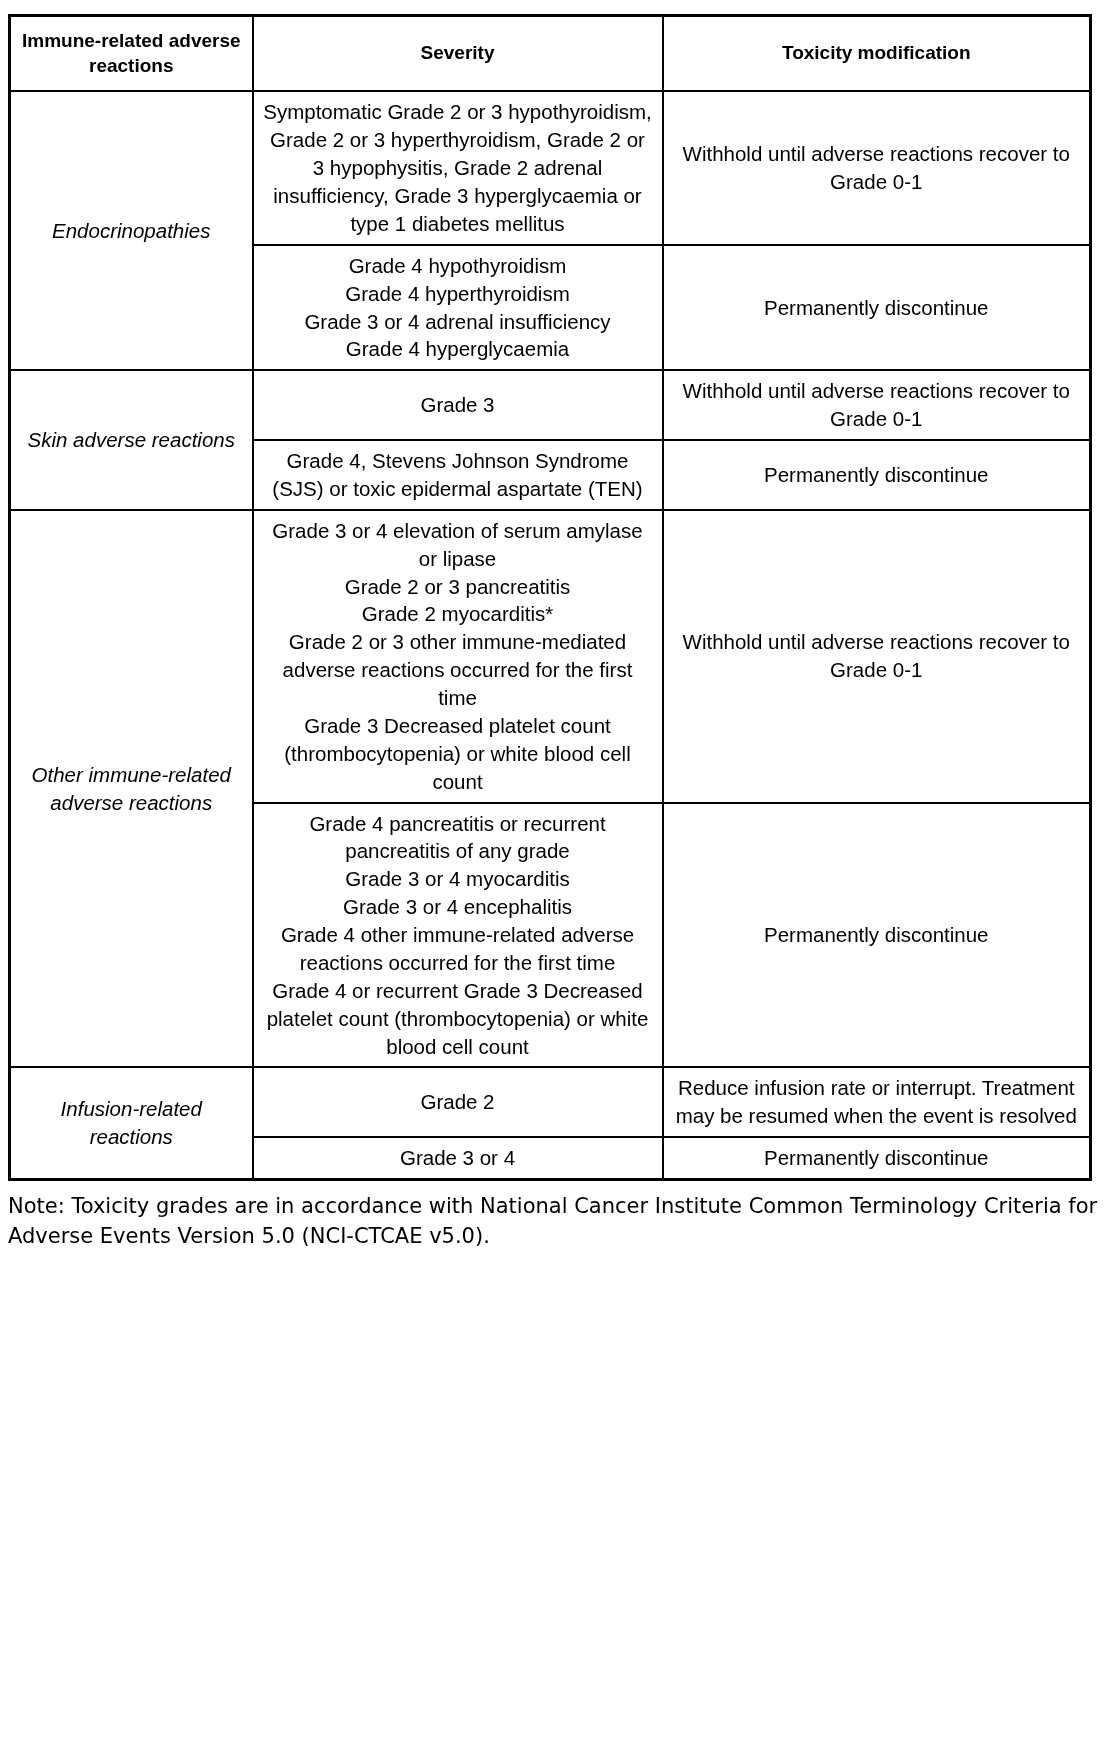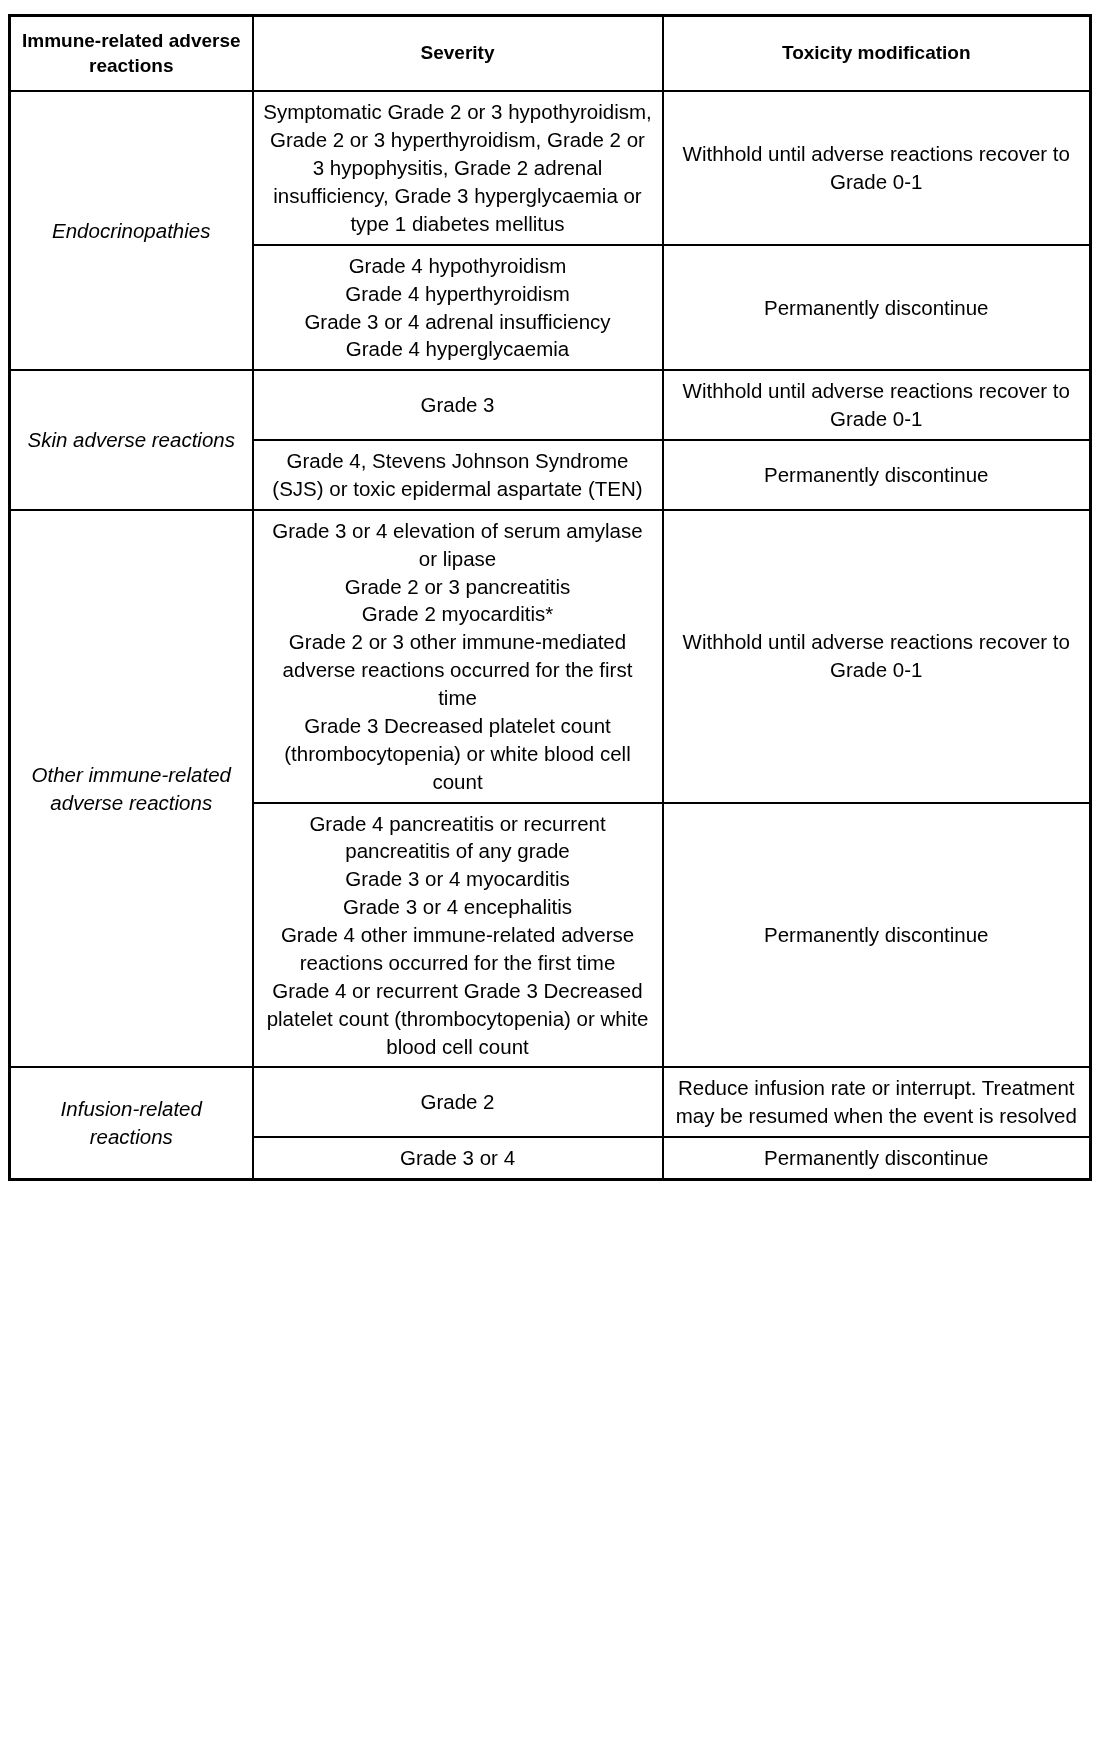--- a/index.html
+++ b/index.html
@@ -174,15 +174,16 @@
         </td>
         <td class="trt-cell">
           <div class="cell-lines">Permanently discontinue</div>
         </td>
       </tr>
 
     </tbody>
   </table>
 
   <div class="footnotes">
+    <p>Note: Toxicity grades are in accordance with National Cancer Institute Common Terminology Criteria for Adverse Events Version 5.0 (NCI-CTCAE v5.0).</p>
   </div>
 
 </div>
 
 </body></html>

